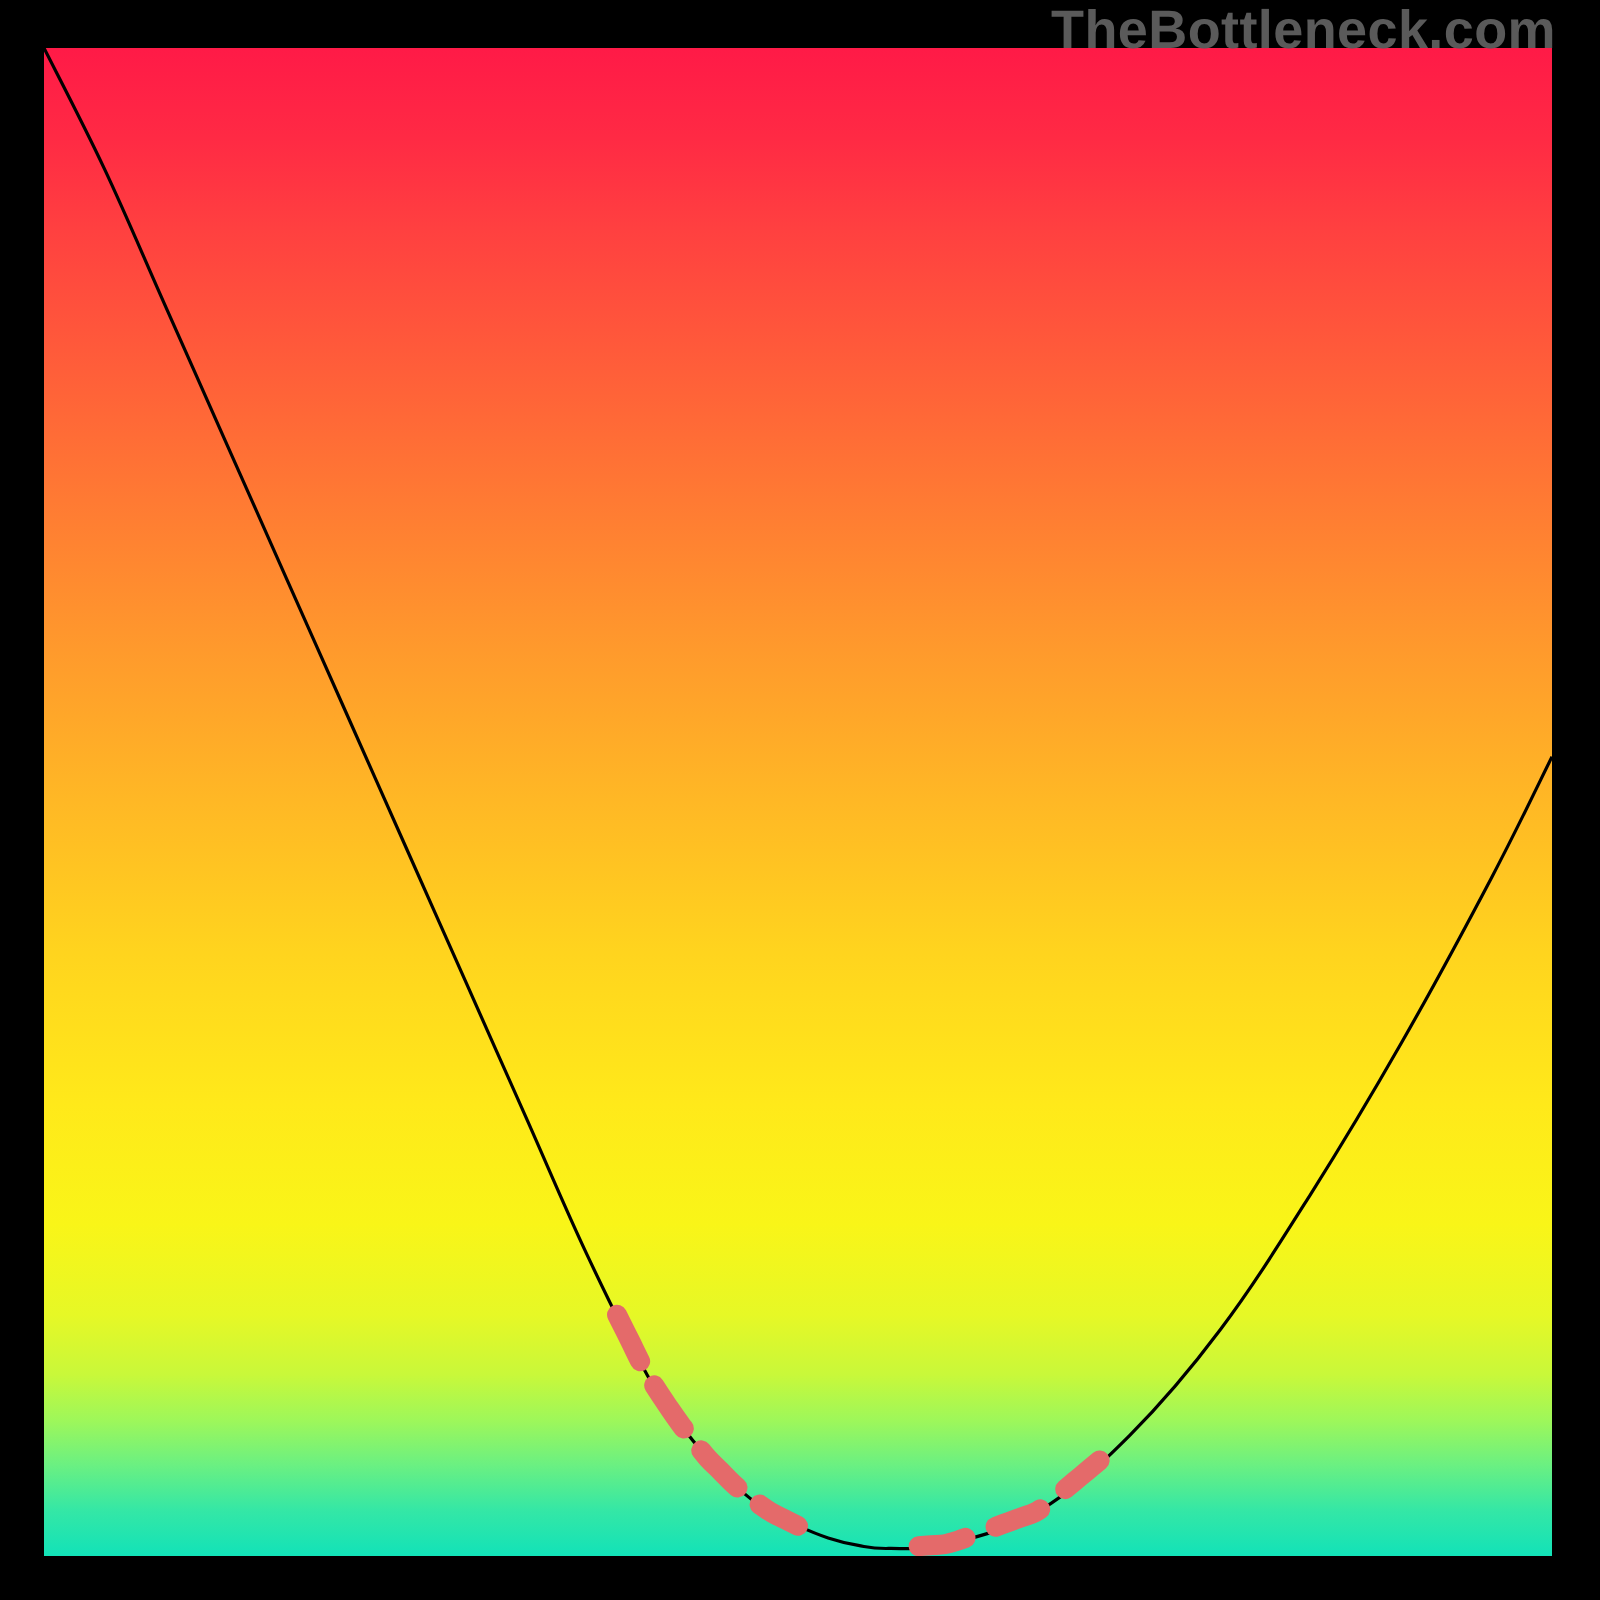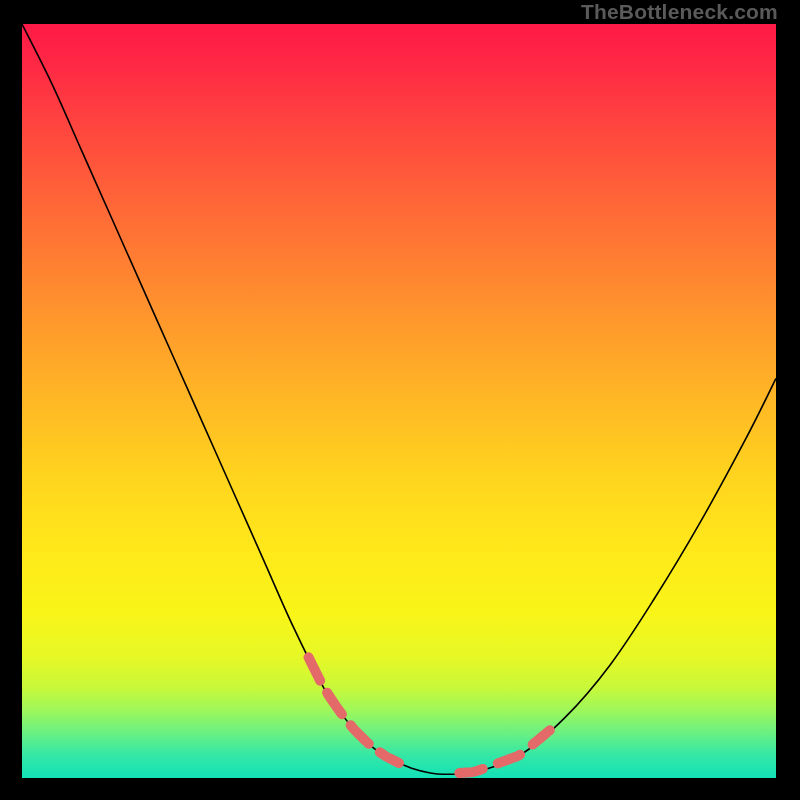--- a/index.html
+++ b/index.html
@@ -53,21 +53,21 @@
     position: absolute;
     inset: 0;
     width: 754px;
     height: 754px;
   }
   .watermark {
     position: absolute;
     top: 0px;
     right: 22px;
     color: #5a5a5a;
-    font-size: 21px;
+    font-size: 27px;
     font-weight: 600;
     letter-spacing: 0.2px;
     user-select: none;
   }
 </style>
 </head>
 <body>
 
 <div class="frame">
   <div class="plot-area">

